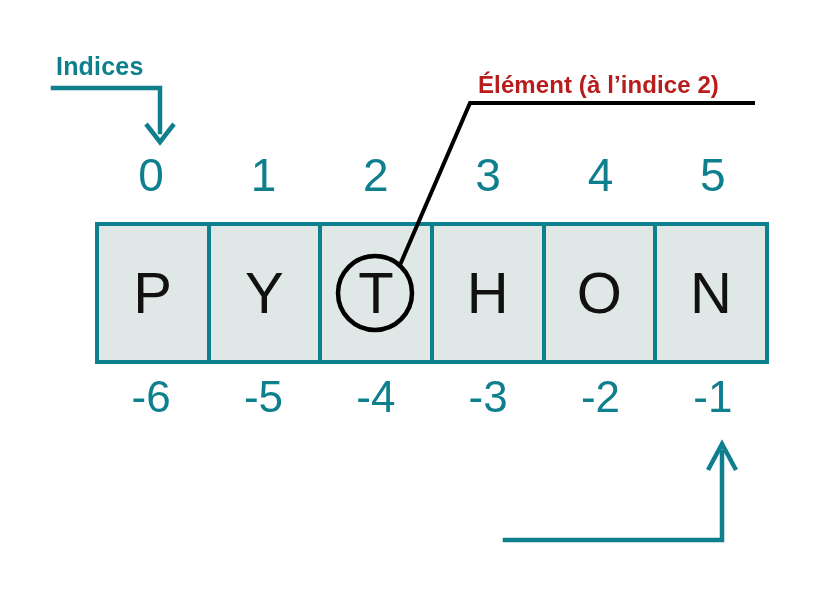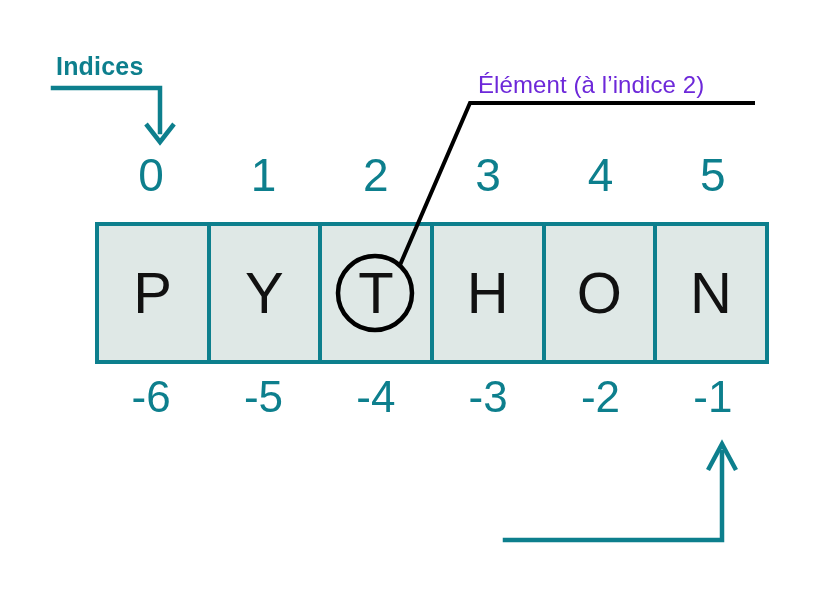--- a/index.html
+++ b/index.html
@@ -28,23 +28,23 @@
     letter-spacing: 0.2px;
     color: #0d7f8d;
     white-space: nowrap;
   }
 
   
   #label-element {
     left: 478px;
     top: 71px;
     font-size: 24px;
-    font-weight: 400;
+    font-weight: 700;
     letter-spacing: 0.1px;
-    color: #6d28d9;
+    color: #b91c1c;
     white-space: nowrap;
   }
 
   
   #label-indices-inverses {
     left: 504px;
     top: 508px;
     font-size: 25px;
     font-weight: 700;
     letter-spacing: 0.2px;

